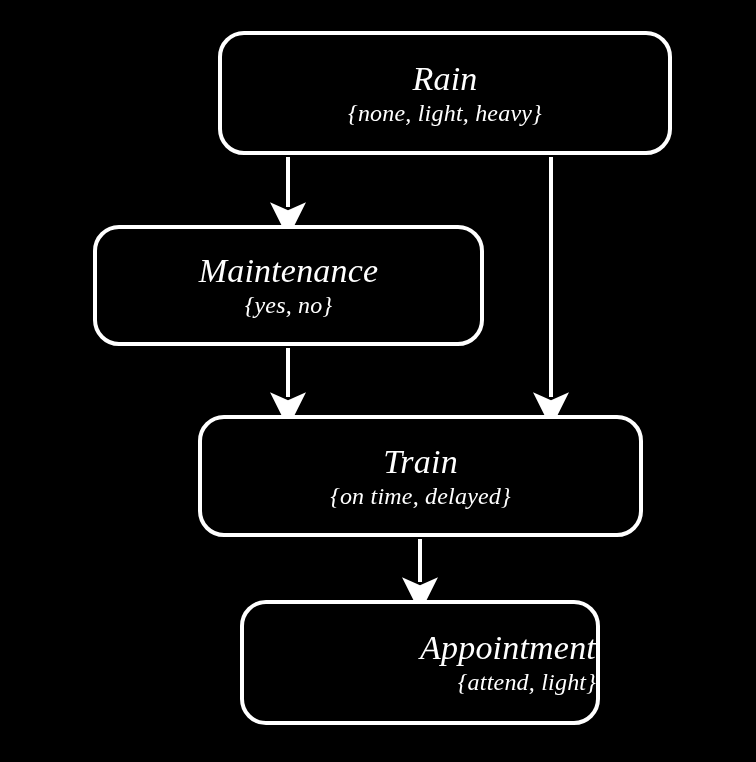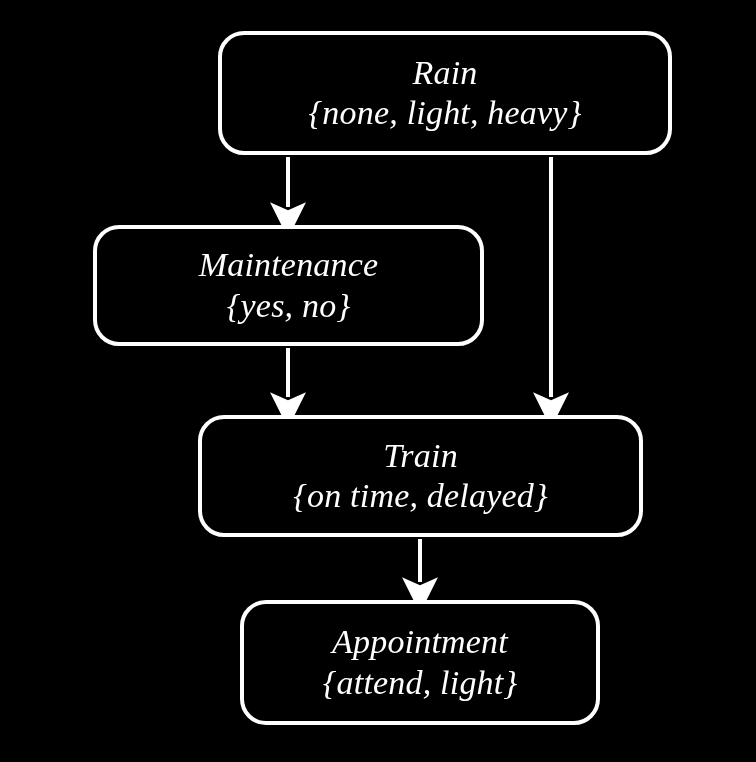--- a/index.html
+++ b/index.html
@@ -55,32 +55,32 @@
   .node-name {
     display: block;
     font-size: 34px;
     font-style: italic;
     letter-spacing: 0.2px;
     white-space: nowrap;
   }
 
   .node-states {
     display: block;
-    font-size: 34px;
+    font-size: 24px;
     font-style: italic;
     letter-spacing: 0.2px;
     white-space: nowrap;
     margin-top: 2px;
   }
 
   
   #node-rain         { left: 194px; top: 31px;  width: 454px; height: 124px; margin-left: 24px; }
   #node-maintenance  { left: 93px;  top: 225px; width: 391px; height: 121px; }
   #node-train        { left: 198px; top: 415px; width: 445px; height: 122px; }
-  #node-appointment  { left: 240px; top: 600px; width: 360px; height: 125px; }
+  #node-appointment  { left: 240px; top: 600px; width: 360px; height: 125px; align-items: flex-end; }
 </style>
 </head>
 <body>
 
 <div id="diagram-canvas">
 
   <svg id="edge-layer" width="756" height="762" viewBox="0 0 756 762" xmlns="http://www.w3.org/2000/svg">
     <defs>
       <marker id="arrowhead" markerWidth="9" markerHeight="9" refX="1.2" refY="4.5" orient="auto" markerUnits="strokeWidth">
         <path d="M 0 0 L 9 4.5 L 0 9 L 2 4.5 Z" fill="#ffffff"></path>

